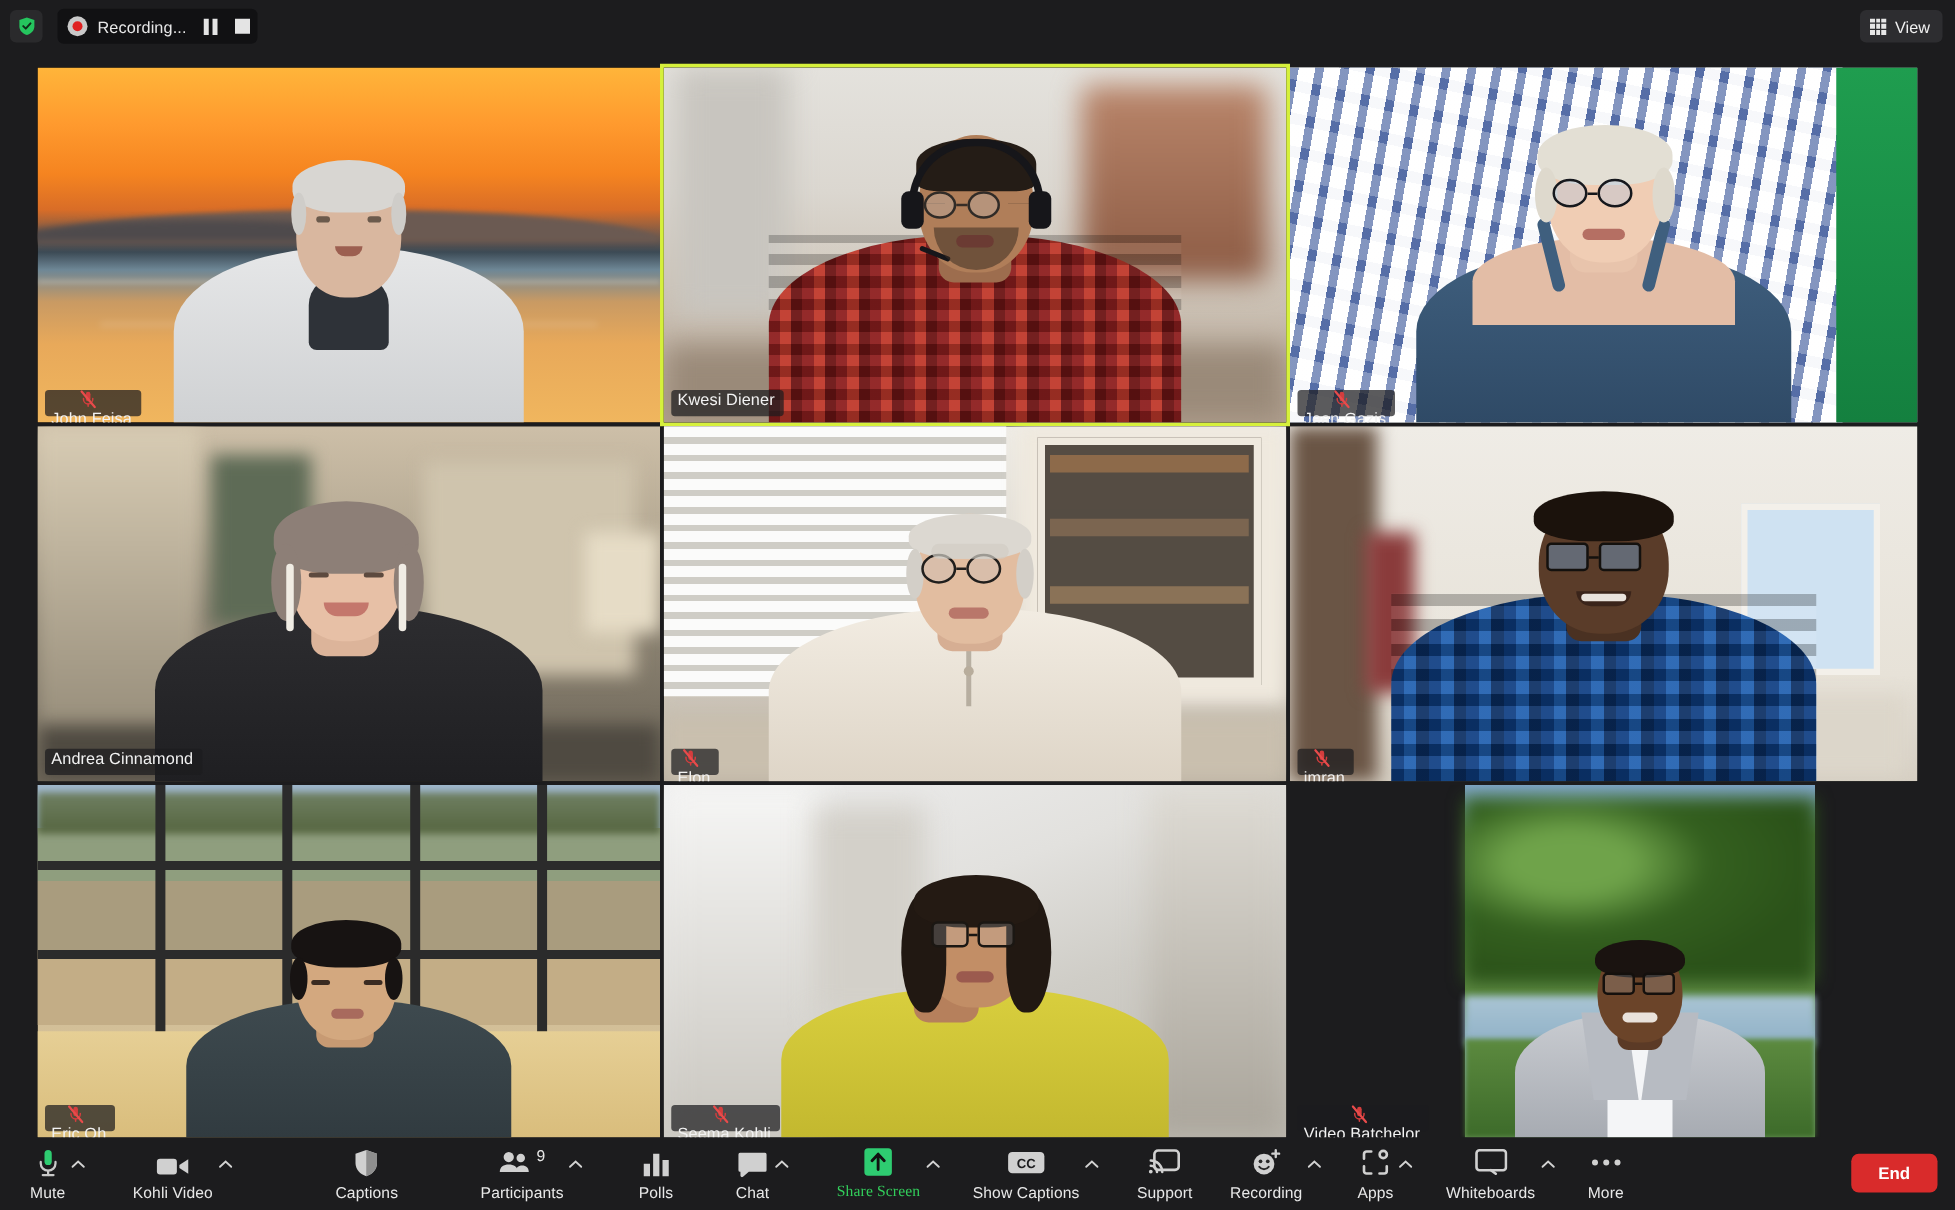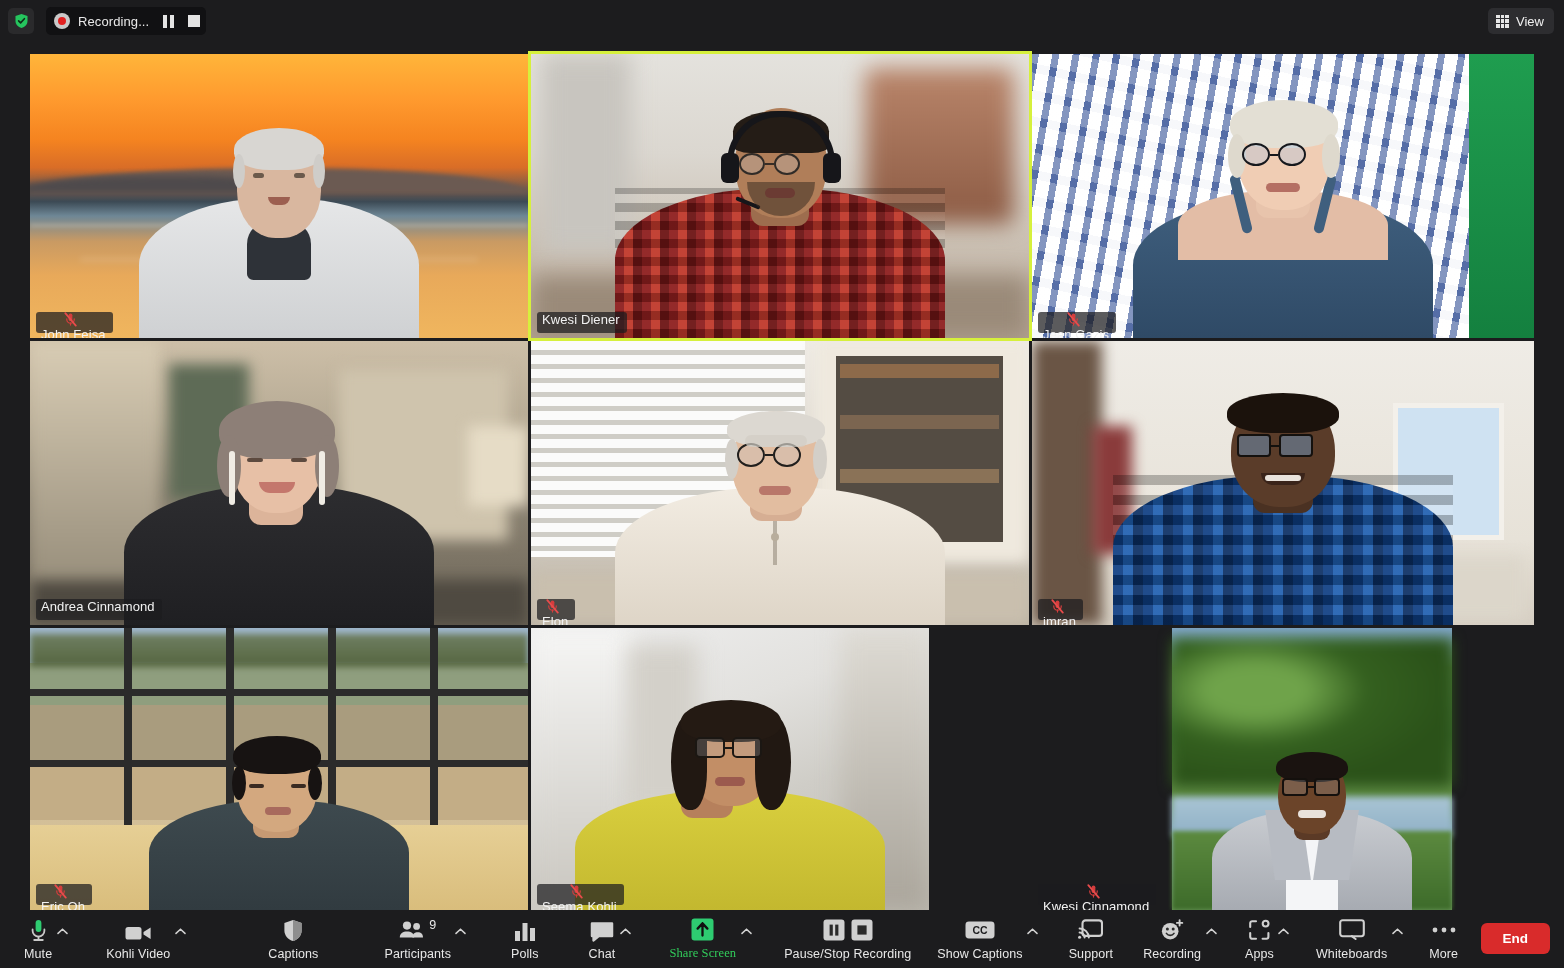--- a/index.html
+++ b/index.html
@@ -421,21 +421,21 @@
         <svg class="mic-muted" viewBox="0 0 14 16">
           <path d="M7 1.5a2 2 0 0 1 2 2v4.2a2 2 0 0 1-4 0V3.5a2 2 0 0 1 2-2z" fill="#d43d3d"></path>
           <path d="M3 7.3v.6a4 4 0 0 0 8 0v-.6" stroke="#d43d3d" stroke-width="1.3" fill="none" stroke-linecap="round"></path>
           <path d="M7 11.9V14" stroke="#d43d3d" stroke-width="1.3" stroke-linecap="round"></path>
           <path d="M1.4 1.2 L12.7 14.6" stroke="#e84b4b" stroke-width="1.9" stroke-linecap="round"></path>
         </svg>
         <span class="nm">Eric Oh</span>
       </div>
     </div>
 
-    <div class="tile" style="left:501px;top:574px;width:398px;height:282px;text-decoration:underline;">
+    <div class="tile" style="left:501px;top:574px;width:498px;height:282px;text-decoration:underline;">
       <div class="vid" style="background:linear-gradient(160deg,#efefef 0%,#e2e1de 35%,#cfcdc7 60%,#bdb9b0 100%);">
         <div class="blur2" style="position:absolute;left:0;top:0;width:26%;height:100%;background:linear-gradient(180deg,#f6f6f5,#c9c6bf);"></div>
         <div class="blur2" style="position:absolute;left:24%;top:6%;width:18%;height:60%;background:#d3d0c9;"></div>
         <div class="blur2" style="position:absolute;right:0;top:0;width:22%;height:100%;background:linear-gradient(180deg,#dedbd4,#a9a49a);"></div>
         <div class="person" style="bottom:0;width:310px;height:240px;">
           <div class="torso" style="left:0;bottom:0;width:310px;height:120px;background:linear-gradient(180deg,#d9cf3e,#c3b82f);"></div>
           <div style="position:absolute;left:106px;bottom:92px;width:52px;height:44px;background:#b6805c;border-radius:12px;"></div>
           <div class="head" style="left:112px;bottom:104px;width:88px;height:104px;background:#c28e66;"></div>
           <div style="position:absolute;left:96px;bottom:100px;width:36px;height:96px;background:#211812;border-radius:50% 20% 40% 50%;"></div>
           <div style="position:absolute;left:180px;bottom:100px;width:36px;height:96px;background:#211812;border-radius:20% 50% 50% 40%;"></div>
@@ -483,21 +483,21 @@
           <div style="position:absolute;left:86px;bottom:92px;width:28px;height:8px;background:#e9e2db;border-radius:5px;"></div>
         </div>
       </div>
       <div class="namebar">
         <svg class="mic-muted" viewBox="0 0 14 16">
           <path d="M7 1.5a2 2 0 0 1 2 2v4.2a2 2 0 0 1-4 0V3.5a2 2 0 0 1 2-2z" fill="#d43d3d"></path>
           <path d="M3 7.3v.6a4 4 0 0 0 8 0v-.6" stroke="#d43d3d" stroke-width="1.3" fill="none" stroke-linecap="round"></path>
           <path d="M7 11.9V14" stroke="#d43d3d" stroke-width="1.3" stroke-linecap="round"></path>
           <path d="M1.4 1.2 L12.7 14.6" stroke="#e84b4b" stroke-width="1.9" stroke-linecap="round"></path>
         </svg>
-        <span class="nm">Kwesi Cinnamond</span>
+        <span class="nm">Video Batchelor</span>
       </div>
     </div>
 
   </div>
 
   <div class="toolbar">
 
     <div class="tb-group" style="margin-left:22px;">
       <div class="tb-item">
         <span class="tb-ico">
@@ -601,34 +601,20 @@
         </span>
         <span class="tb-lbl green">Share Screen</span>
       </div>
       <div class="caret">
         <svg width="11" height="7" viewBox="0 0 11 7">
             <path d="M1 5.4 L5.5 1.2 L10 5.4" stroke="#d2d2d2" stroke-width="1.5" fill="none" stroke-linecap="round"></path>
           </svg>
       </div>
     </div>
 
-    <div class="tb-item" style="margin-left:28px;">
-      <span class="tb-ico" style="align-items:center;gap:6px;">
-        <svg width="22" height="22" viewBox="0 0 22 22">
-          <rect x="0.5" y="0.5" width="21" height="21" rx="3" fill="#d0d0d0"></rect>
-          <rect x="6.6" y="5.6" width="3.2" height="11" fill="#2a2a2a"></rect>
-          <rect x="12.2" y="5.6" width="3.2" height="11" fill="#2a2a2a"></rect>
-        </svg>
-        <svg width="22" height="22" viewBox="0 0 22 22">
-          <rect x="0.5" y="0.5" width="21" height="21" rx="3" fill="#d0d0d0"></rect>
-          <rect x="6.4" y="6.4" width="9.2" height="9.2" fill="#2a2a2a"></rect>
-        </svg>
-      </span>
-      <span class="tb-lbl">Pause/Stop Recording</span>
-    </div>
 
     <div class="tb-group" style="margin-left:22px;">
       <div class="tb-item">
         <span class="tb-ico" style="align-items:center;">
           <svg width="30" height="20" viewBox="0 0 30 20">
             <rect x="0.5" y="1.5" width="29" height="17" rx="3.4" fill="#d0d0d0"></rect>
             <text x="15" y="14" font-family="Liberation Sans, sans-serif" font-size="10.5" font-weight="bold" fill="#1c1c1e" text-anchor="middle">CC</text>
           </svg>
         </span>
         <span class="tb-lbl">Show Captions</span>

